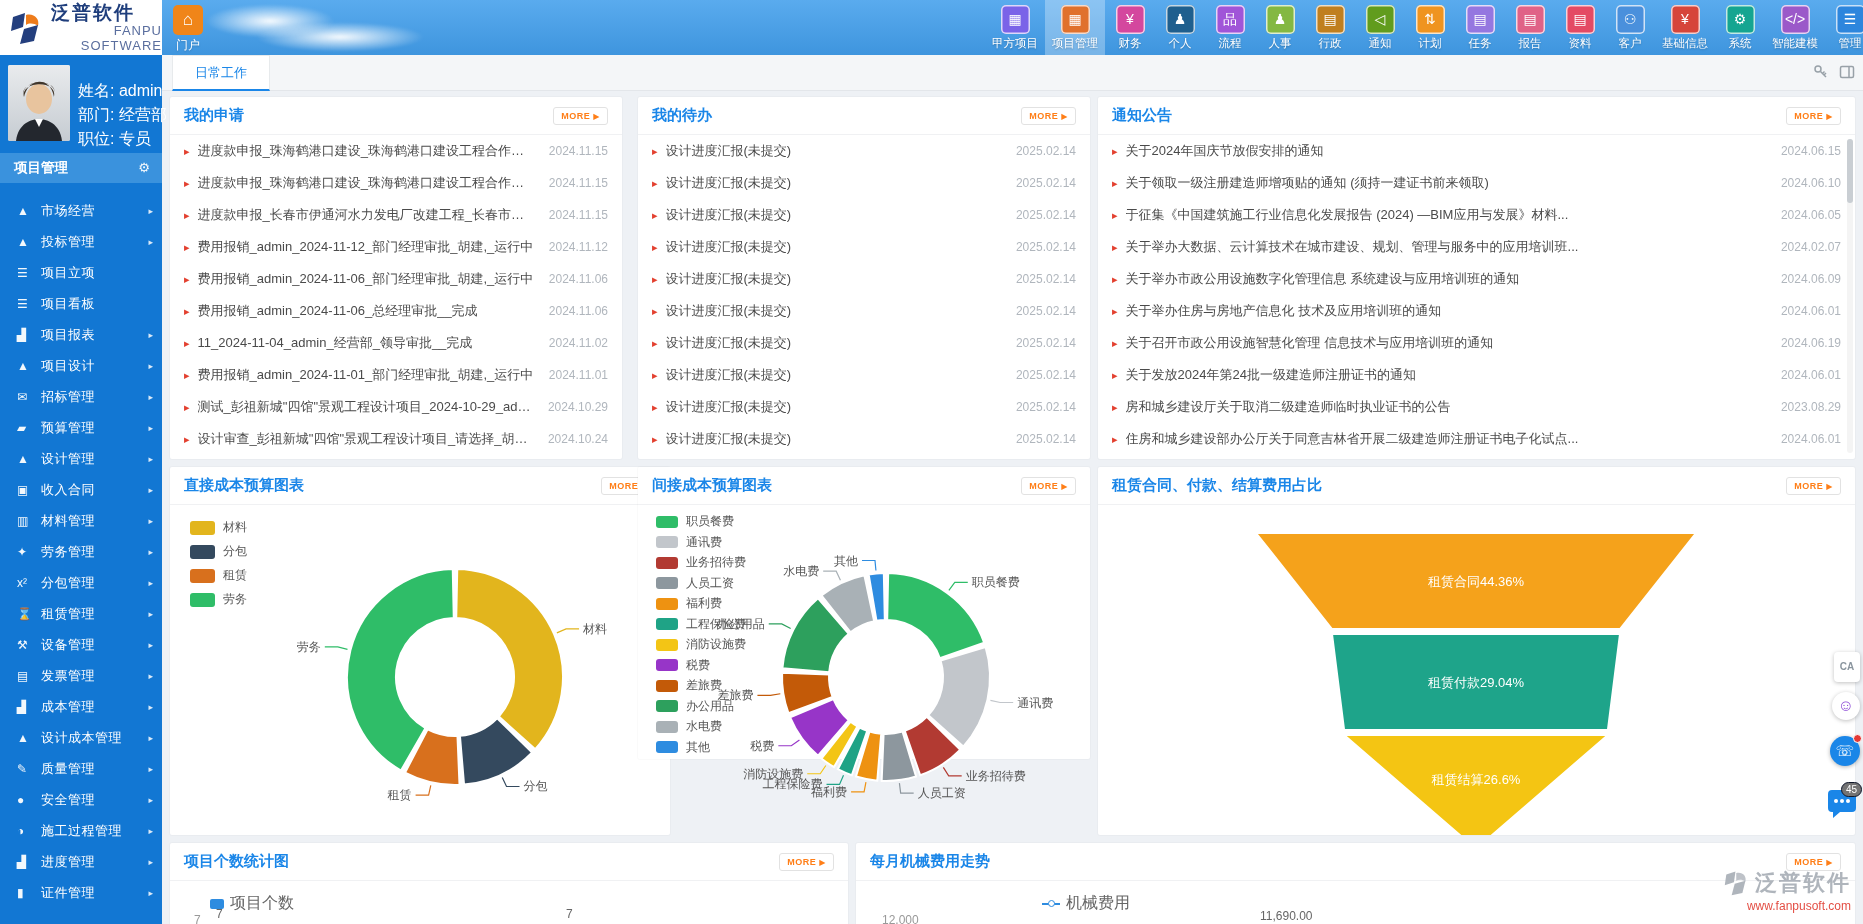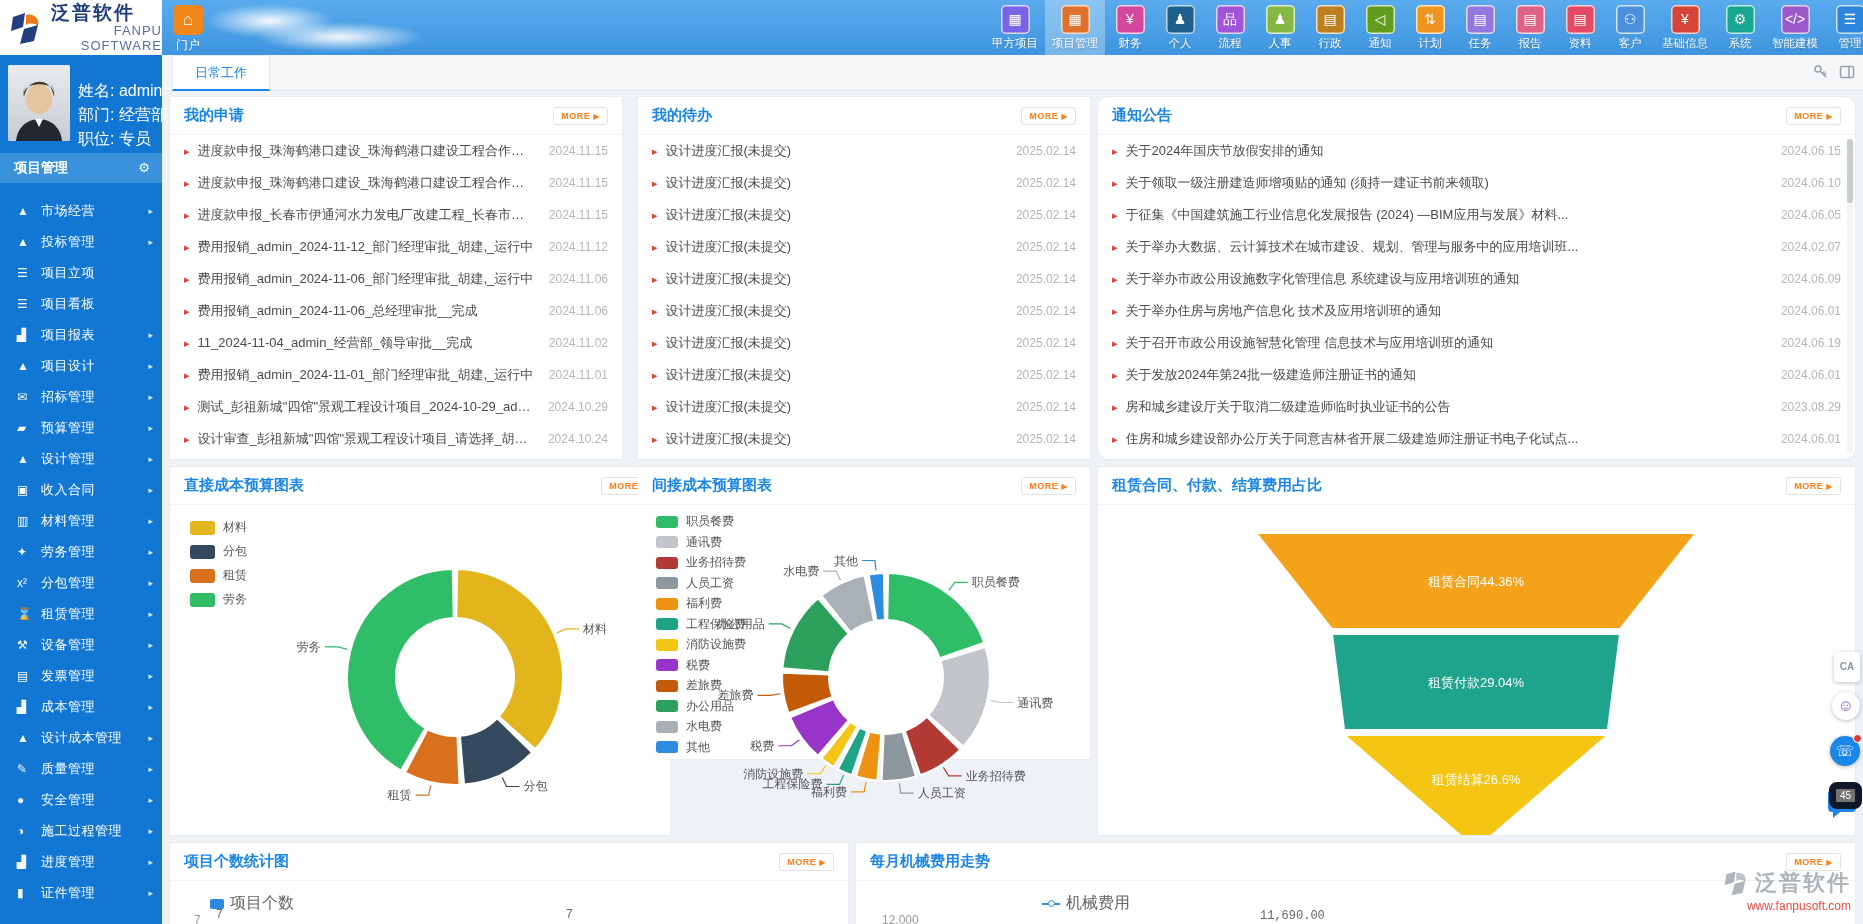--- a/index.html
+++ b/index.html
@@ -66,21 +66,21 @@
   .list{position:absolute;left:0;top:38px;right:0;bottom:0;overflow:hidden;}
   .list-row{height:32px;display:flex;align-items:center;padding:0 14px;cursor:pointer;}
   .row-caret{color:#e3402f;font-size:11px;margin-right:8px;flex:0 0 auto;}
   .row-text{flex:1;font-size:13px;color:#4a4a4a;white-space:nowrap;overflow:hidden;text-overflow:ellipsis;margin-right:12px;}
   .row-date{flex:0 0 auto;font-size:12px;color:#b0b6bd;}
   .vscroll{position:absolute;right:2px;top:42px;bottom:6px;width:6px;background:#f4f4f4;border-radius:3px;}
   .vthumb{position:absolute;right:0;top:0;width:6px;height:64px;background:#c9ced3;border-radius:3px;cursor:pointer;}
 
   #panel-requests{left:8px;top:6px;width:452px;height:362px;}
   #panel-todos{left:476px;top:6px;width:452px;height:362px;}
-  #panel-notices{left:936px;top:6px;width:757px;height:362px;border-radius:11px;}
+  #panel-notices{left:936px;top:6px;width:757px;height:362px;}
   #panel-direct{left:8px;top:376px;width:500px;height:368px;}
   #panel-indirect{left:476px;top:376px;width:452px;height:292px;}
   #panel-funnel{left:936px;top:376px;width:757px;height:368px;}
   #panel-bar{left:8px;top:752px;width:678px;height:200px;}
   #panel-line{left:694px;top:752px;width:999px;height:200px;}
 
   .chart-area{position:absolute;left:0;top:38px;right:0;bottom:0;}
   .legend{position:absolute;z-index:2;}
   .legend-item{display:flex;align-items:center;margin-bottom:7px;cursor:pointer;}
   .legend-swatch{width:25px;height:14px;border-radius:3px;margin-right:8px;flex:0 0 auto;}
@@ -99,21 +99,21 @@
   .float-col{position:absolute;right:3px;z-index:60;}
   .float-ca{top:652px;width:26px;height:30px;background:#fff;border-radius:4px;box-shadow:0 1px 4px rgba(0,0,0,.25);
     color:#8a959e;font-size:10px;font-weight:bold;text-align:center;line-height:30px;cursor:pointer;}
   .float-face{top:692px;width:28px;height:28px;background:#fff;border-radius:50%;box-shadow:0 1px 4px rgba(0,0,0,.25);
     color:#8d4bd6;font-size:16px;text-align:center;line-height:27px;cursor:pointer;}
   .float-blue{top:736px;width:30px;height:30px;background:#1a86e8;border-radius:50%;box-shadow:0 1px 4px rgba(0,0,0,.3);
     color:#fff;font-size:15px;text-align:center;line-height:30px;cursor:pointer;}
   .float-dot{position:absolute;right:1px;top:734px;width:9px;height:9px;background:#e53935;border-radius:50%;border:1px solid #fff;z-index:61;}
   .float-chat{top:790px;width:34px;height:30px;cursor:pointer;}
   .chat-badge{position:absolute;right:-2px;top:-8px;background:#737373;color:#fff;font-size:10px;
-    padding:1px 4px;border-radius:8px;border:7px solid #0f172a;}
+    padding:1px 4px;border-radius:8px;border:1px solid #0f172a;}
 
   .watermark{position:absolute;right:12px;top:868px;text-align:right;z-index:55;opacity:.9;}
   .wm-row{display:flex;align-items:center;justify-content:flex-end;gap:5px;}
   .wm-cn{font-size:22px;font-weight:bold;color:#a7adb5;letter-spacing:2px;}
   .wm-site{font-size:12px;color:#e03a2f;margin-top:1px;}
 </style>
 </head>
 <body>
 
 <div class="app">
@@ -730,21 +730,21 @@
       <div class="panel-head">
         <span class="panel-title">每月机械费用走势</span>
         <button class="more-btn"><span>MORE</span> <i>▶</i></button>
       </div>
       <div class="chart-area">
         <div class="mini-legend" style="left:186px;top:12px;">
           <span class="mini-line"></span>
           <span>机械费用</span>
         </div>
         <span class="tick-label" style="left:26px;top:32px;">12,000</span>
-        <span class="value-label" style="left:404px;top:28px;font-family:Liberation Mono, monospace;">11,690.00</span>
+        <span class="value-label" style="left:404px;top:28px;">11,690.00</span>
 
       </div>
     </section>
   </main>
 
   <div class="float-col float-ca">CA</div>
   <div class="float-col float-face">☺</div>
   <div class="float-dot"></div>
   <div class="float-col float-blue">☏</div>
   <div class="float-col float-chat">

